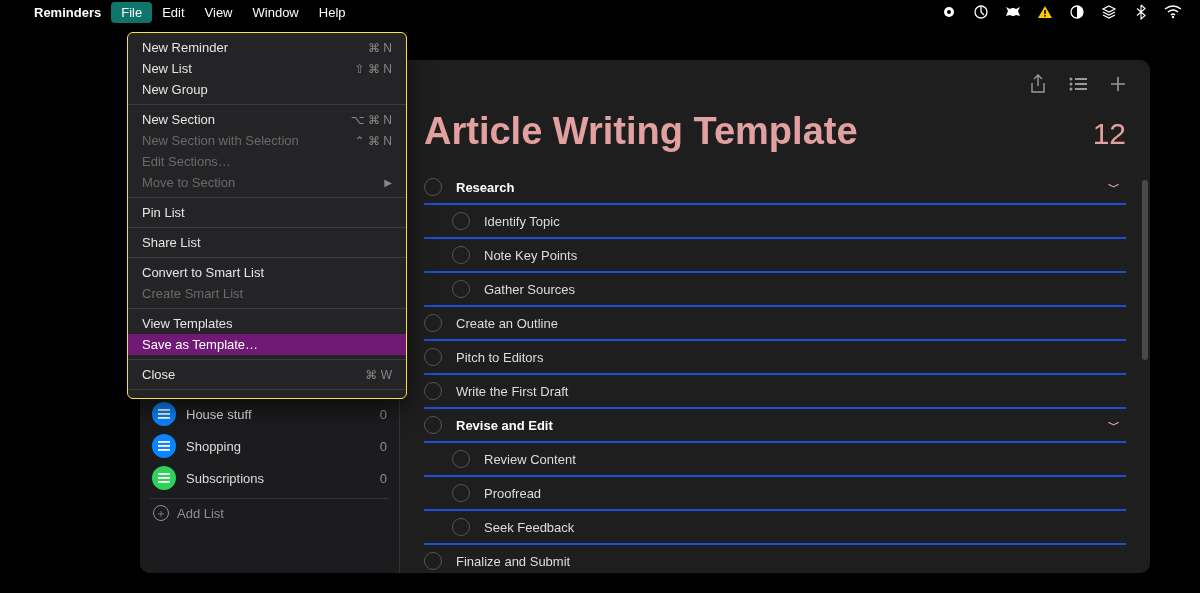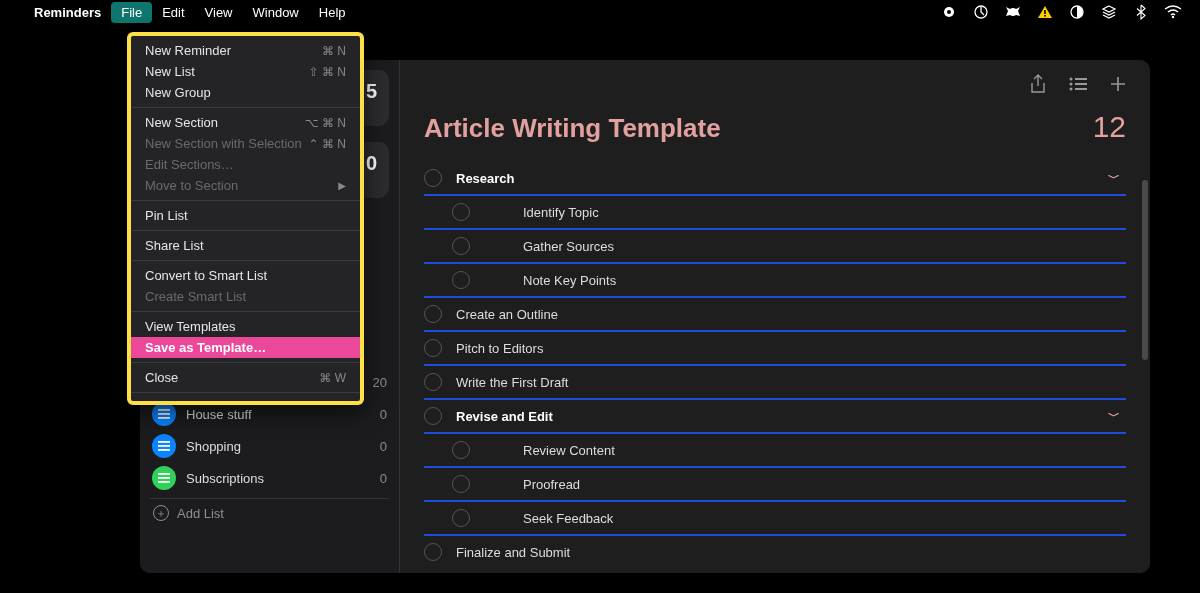--- a/index.html
+++ b/index.html
@@ -25,35 +25,35 @@
 .list-icon.blue { background: #0a84ff; }
 .list-icon.green { background: #30d158; }
 .list-count { margin-left: auto; color: #8e8e93; font-size: 13px; }
 .add-list { display:flex; align-items:center; padding: 6px 3px; margin-top: 4px; border-top: 1px solid #333; color:#8e8e93; font-size: 13px;}
 .add-list .plus { width:16px; height:16px; border:1px solid #8e8e93; border-radius:8px; display:inline-flex; align-items:center; justify-content:center; margin-right:8px; font-size:11px; line-height:1;}
 
 .main { flex: 1; background: #1e1e1e; position: relative; padding: 0; }
 .main-toolbar { display:flex; justify-content:flex-end; gap: 20px; padding: 14px 22px 6px; }
 .toolbar-icon { width: 20px; height: 20px; color:#999; display:flex; align-items:center; justify-content:center;}
 .main-title-row { display: flex; align-items: baseline; padding: 10px 24px 18px; }
-.main-title { font-size: 26px; font-weight: 700; color: #e3a0a0; }
+.main-title { font-size: 38px; font-weight: 700; color: #e3a0a0; }
 .main-count { margin-left: auto; font-size: 30px; font-weight: 400; color: #e3a0a0; }
 
 .tasks { padding: 0 24px 10px 24px; overflow-y: auto; max-height: 400px;}
 .task-row { display: flex; align-items: center; padding: 7px 0; border-bottom: 2px solid #1d4ed8; font-size: 13px; color: #ddd; }
 .task-row.section { font-weight: 600; color: #fff; }
-.task-row.child { padding-left: 28px; gap: 39px; }
+.task-row.child { padding-left: 28px; }
 .task-circle { width: 18px; height: 18px; border: 1.5px solid #555; border-radius: 9px; margin-right: 14px; flex-shrink: 0; }
 .task-title { flex: 1; }
 .section-toggle { color: #e3a0a0; margin-left: auto; font-size: 12px; padding-right: 6px;}
 
-.dropdown { position: absolute; top: 32px; left: 127px; width: 237px; background: #242426; border: 4px solid #fde047; border-radius: 6px; box-shadow: 0 8px 24px rgba(0,0,0,.6); padding: 4px 0; z-index: 100; font-size: 13px; }
+.dropdown { position: absolute; top: 32px; left: 127px; width: 280px; background: #242426; border: 1px solid #fde047; border-radius: 6px; box-shadow: 0 8px 24px rgba(0,0,0,.6); padding: 4px 0; z-index: 100; font-size: 13px; }
 .dropdown-item { display: flex; align-items: center; padding: 3px 14px; color: #e5e5e5; }
 .dropdown-item.disabled { color: #6a6a6a; }
-.dropdown-item.highlighted { background: #ec4899; color: #fff; font-weight: bold; }
+.dropdown-item.highlighted { background: #701a75; color: #fff; }
 .dropdown-item .shortcut { margin-left: auto; color: #888; font-size: 12px; }
 .dropdown-item .submenu-arrow { margin-left: auto; color: #888; font-size: 10px;}
 .dropdown-sep { height: 1px; background: #3a3a3c; margin: 4px 0; }
 
 svg { display: block; }
 .scrollbar-track { position:absolute; right:2px; top:120px; bottom:10px; width:6px; }
 .scrollbar-thumb { position:absolute; top:0; width:6px; height:180px; background:#4a4a4c; border-radius:3px; }
 </style>
 </head>
 <body>
@@ -214,25 +214,25 @@
           <div class="task-circle"></div>
           <div class="task-title">Research</div>
           <span class="section-toggle">﹀</span>
         </div>
         <div class="task-row child">
           <div class="task-circle"></div>
           <div class="task-title">Identify Topic</div>
         </div>
         <div class="task-row child">
           <div class="task-circle"></div>
+          <div class="task-title">Note Key Points</div>
+        </div>
+        <div class="task-row child">
+          <div class="task-circle"></div>
           <div class="task-title">Gather Sources</div>
-        </div>
-        <div class="task-row child">
-          <div class="task-circle"></div>
-          <div class="task-title">Note Key Points</div>
         </div>
         <div class="task-row">
           <div class="task-circle"></div>
           <div class="task-title">Create an Outline</div>
         </div>
         <div class="task-row">
           <div class="task-circle"></div>
           <div class="task-title">Pitch to Editors</div>
         </div>
         <div class="task-row">

